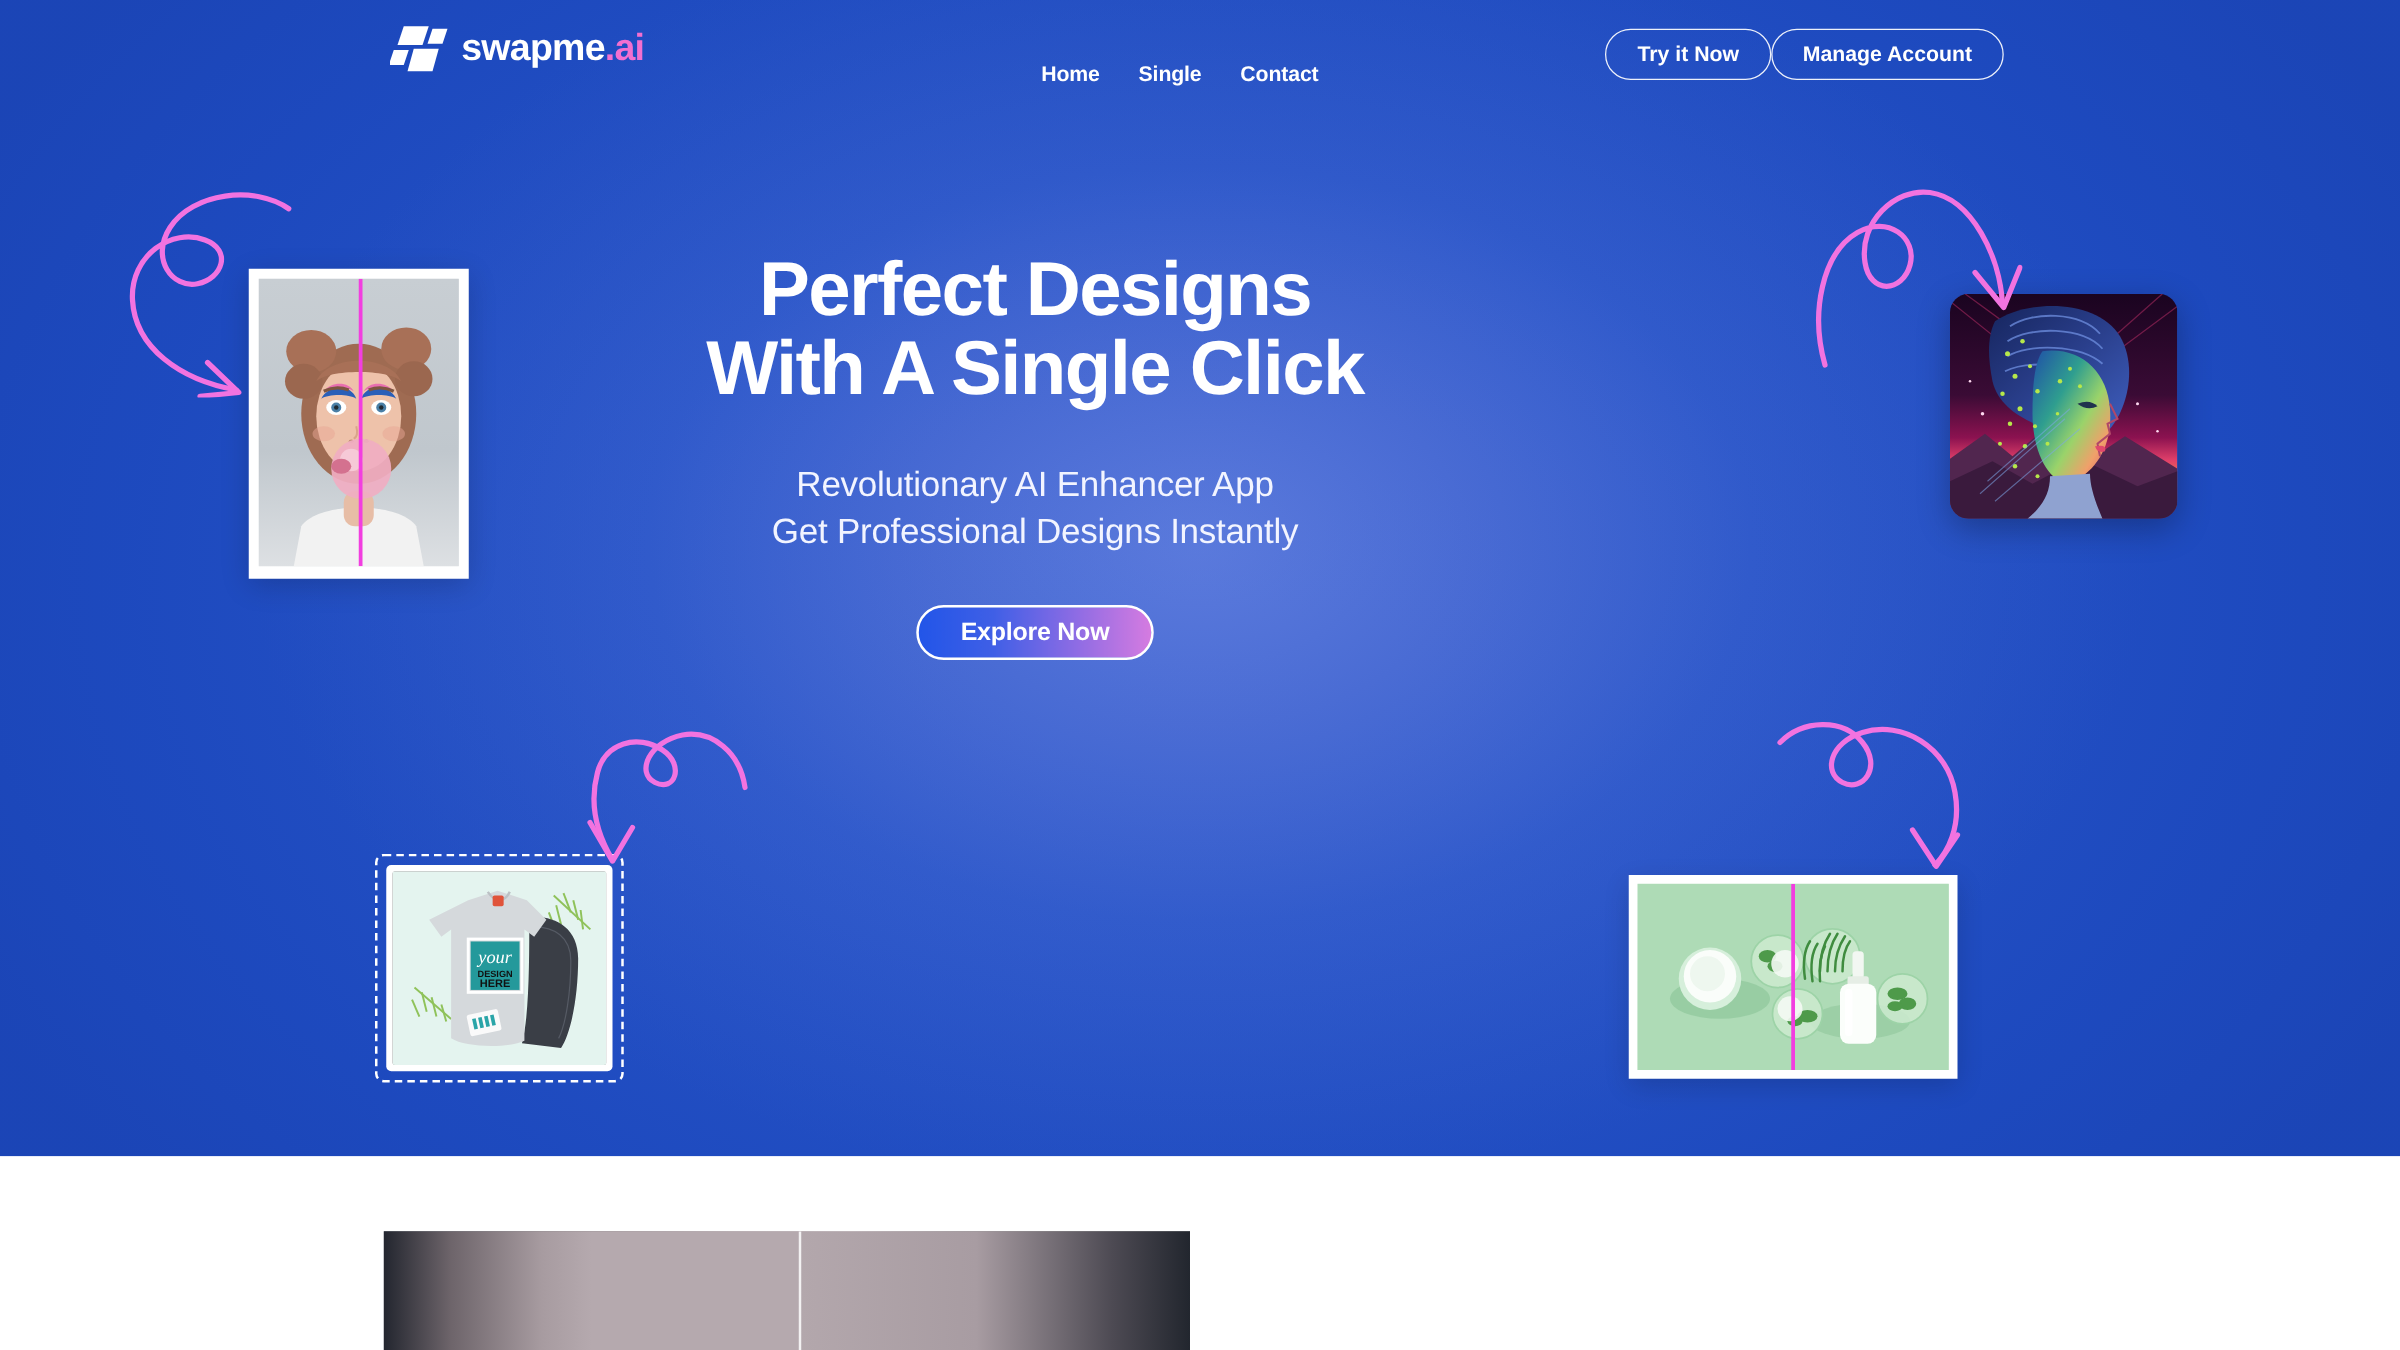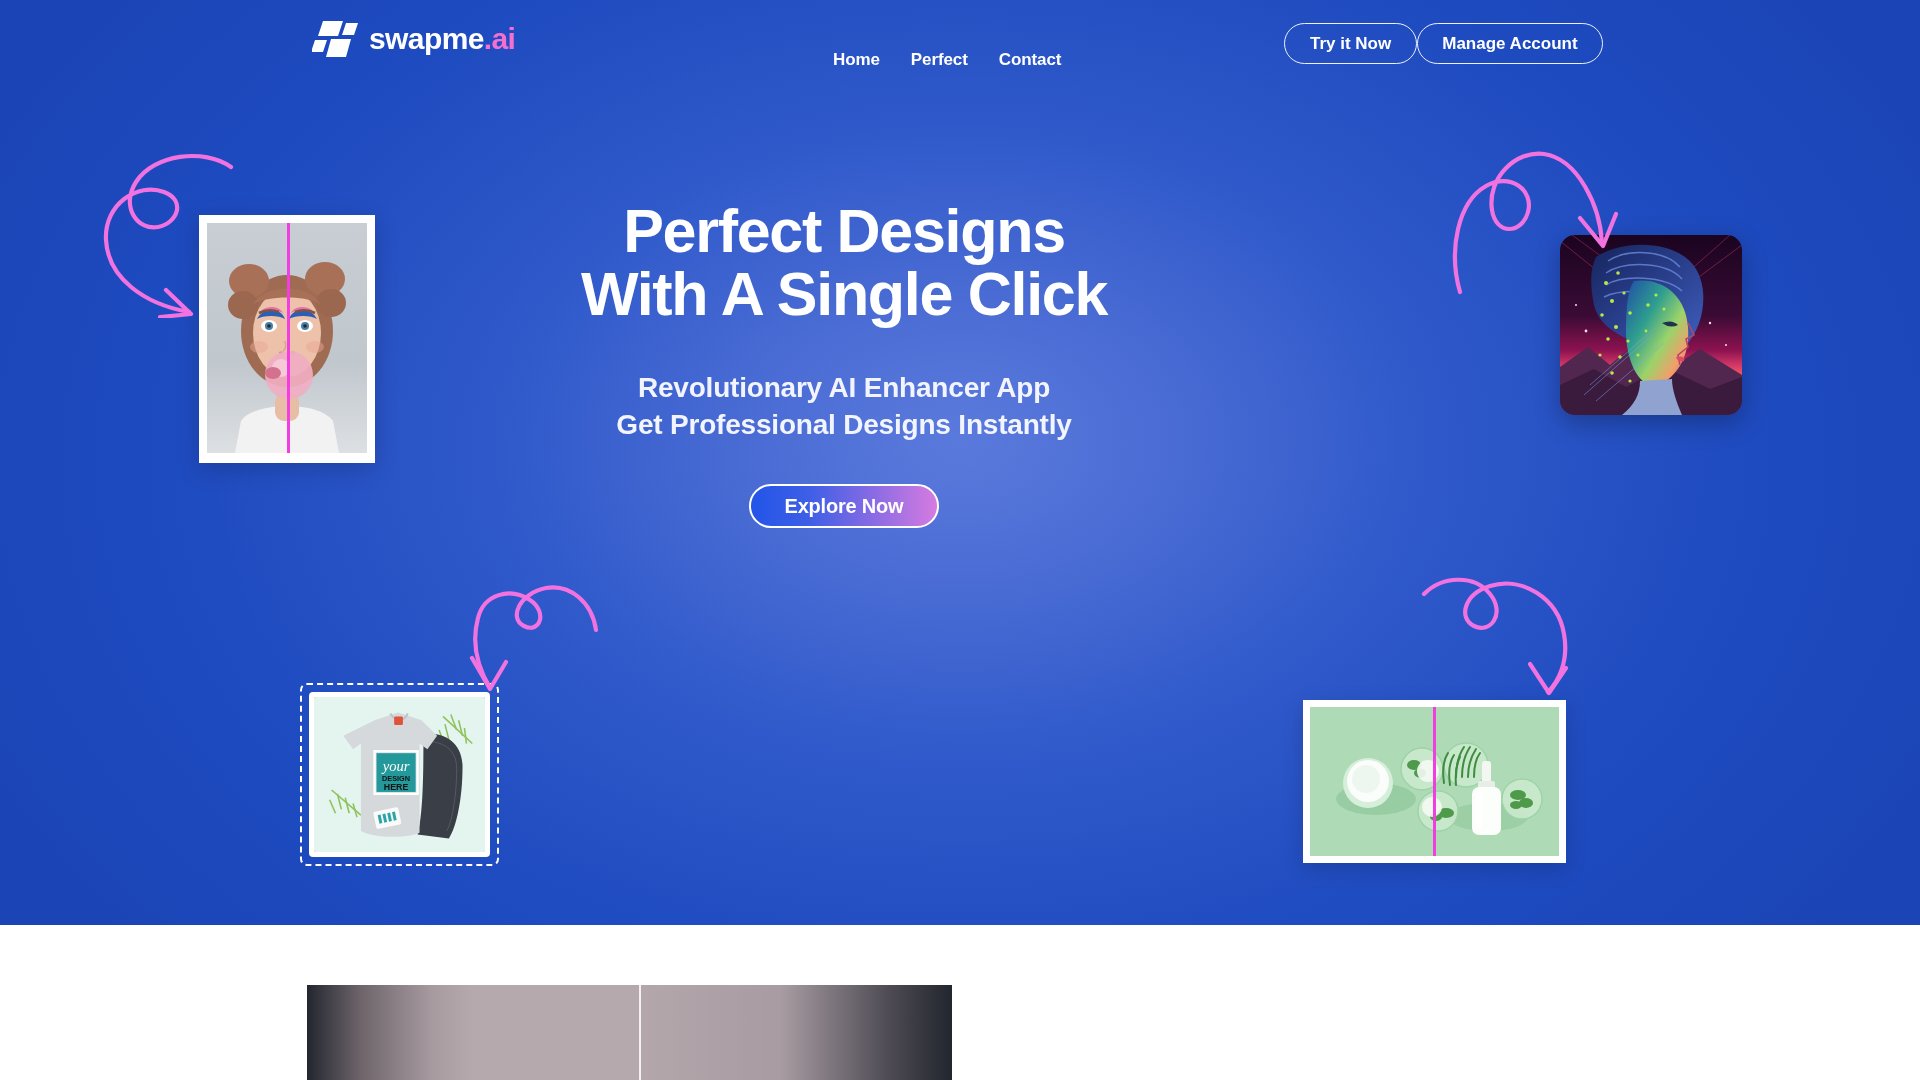--- a/index.html
+++ b/index.html
@@ -64,35 +64,35 @@
     height:41px;
     line-height:39px;
     white-space:nowrap;
     cursor:pointer;
     font-family:"Liberation Sans", sans-serif;
   }
   .pill.wide{ padding:0 24px; }
 
   
   .hero-center{
-    position:absolute; left:16px; top:0; width:1656px; text-align:center; z-index:20;
+    position:absolute; left:0; top:0; width:1656px; text-align:center; z-index:20;
   }
   .h1{
     margin-top:200px;
     color:#fff;
     font-size:61px;
     font-weight:800;
     line-height:1.03;
     letter-spacing:-1.3px;
   }
   .sub{
     margin-top:44px;
     color:#f2f4ff;
     font-size:28px;
-    font-weight:700;
+    font-weight:400;
     line-height:1.32;
     letter-spacing:-0.2px;
   }
   .cta-wrap{ margin-top:40px; }
   .cta{
     display:inline-block;
     border:2px solid #fff;
     border-radius:999px;
     padding:0 34px;
     height:44px;
@@ -186,21 +186,21 @@
           <polygon points="34,6 46,6 42,18 30,18"></polygon>
           <polygon points="3,23 15,23 11,35 -1,35"></polygon>
           <polygon points="19,22 39,22 34,40 14,40"></polygon>
         </g>
       </svg>
       <div class="brand-text"><span>swapme</span><span class="dot">.ai</span></div>
     </div>
 
     <nav class="nav-links">
       <a href="#">Home</a>
-      <a href="#">Perfect</a>
+      <a href="#">Single</a>
       <a href="#">Contact</a>
     </nav>
 
     <div class="nav-btns">
       <button class="pill">Try it Now</button>
       <button class="pill wide">Manage Account</button>
     </div>
   </div>
 
   <div class="hero-center">

